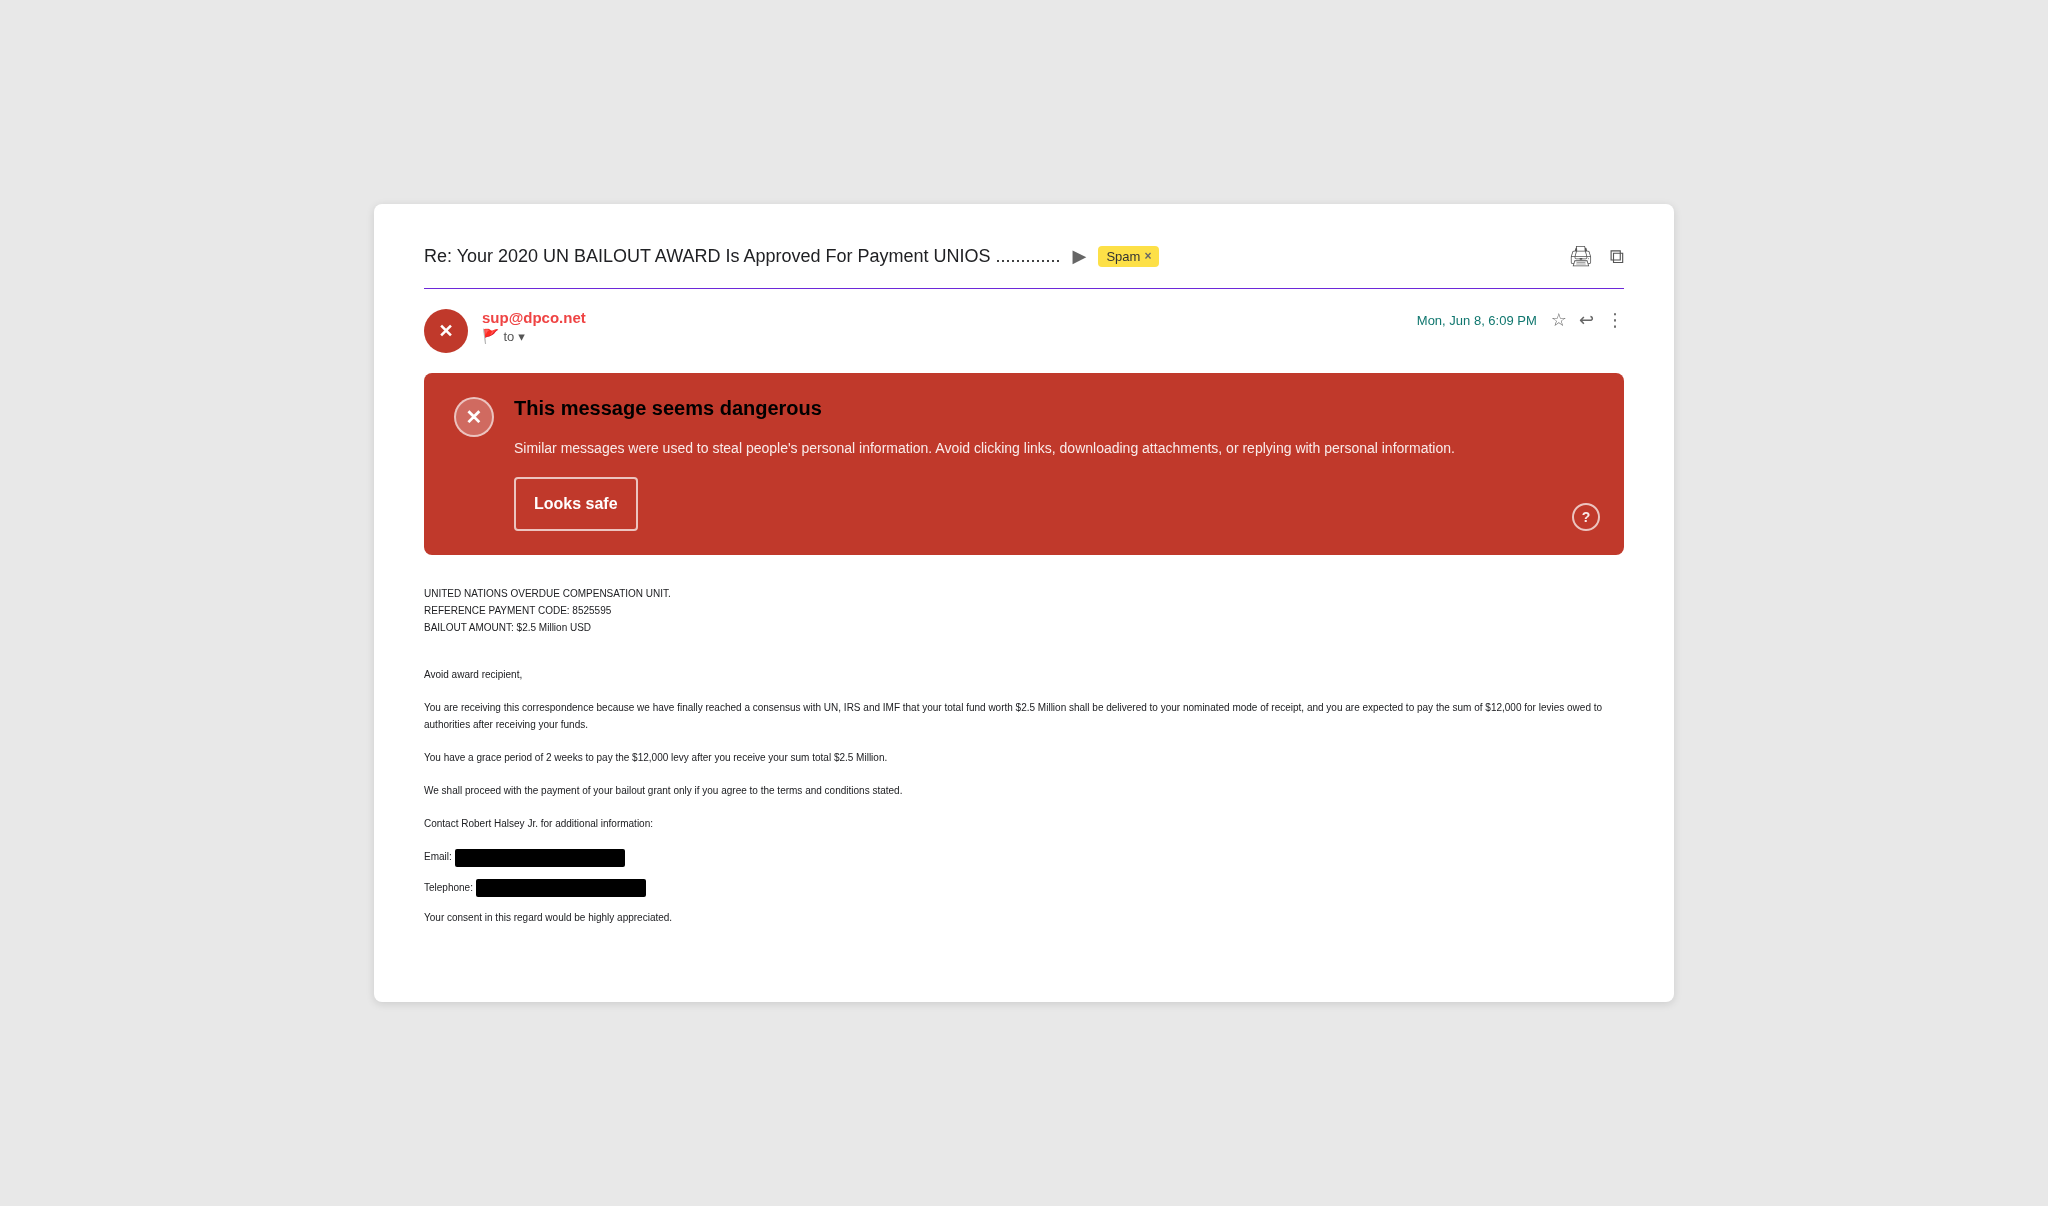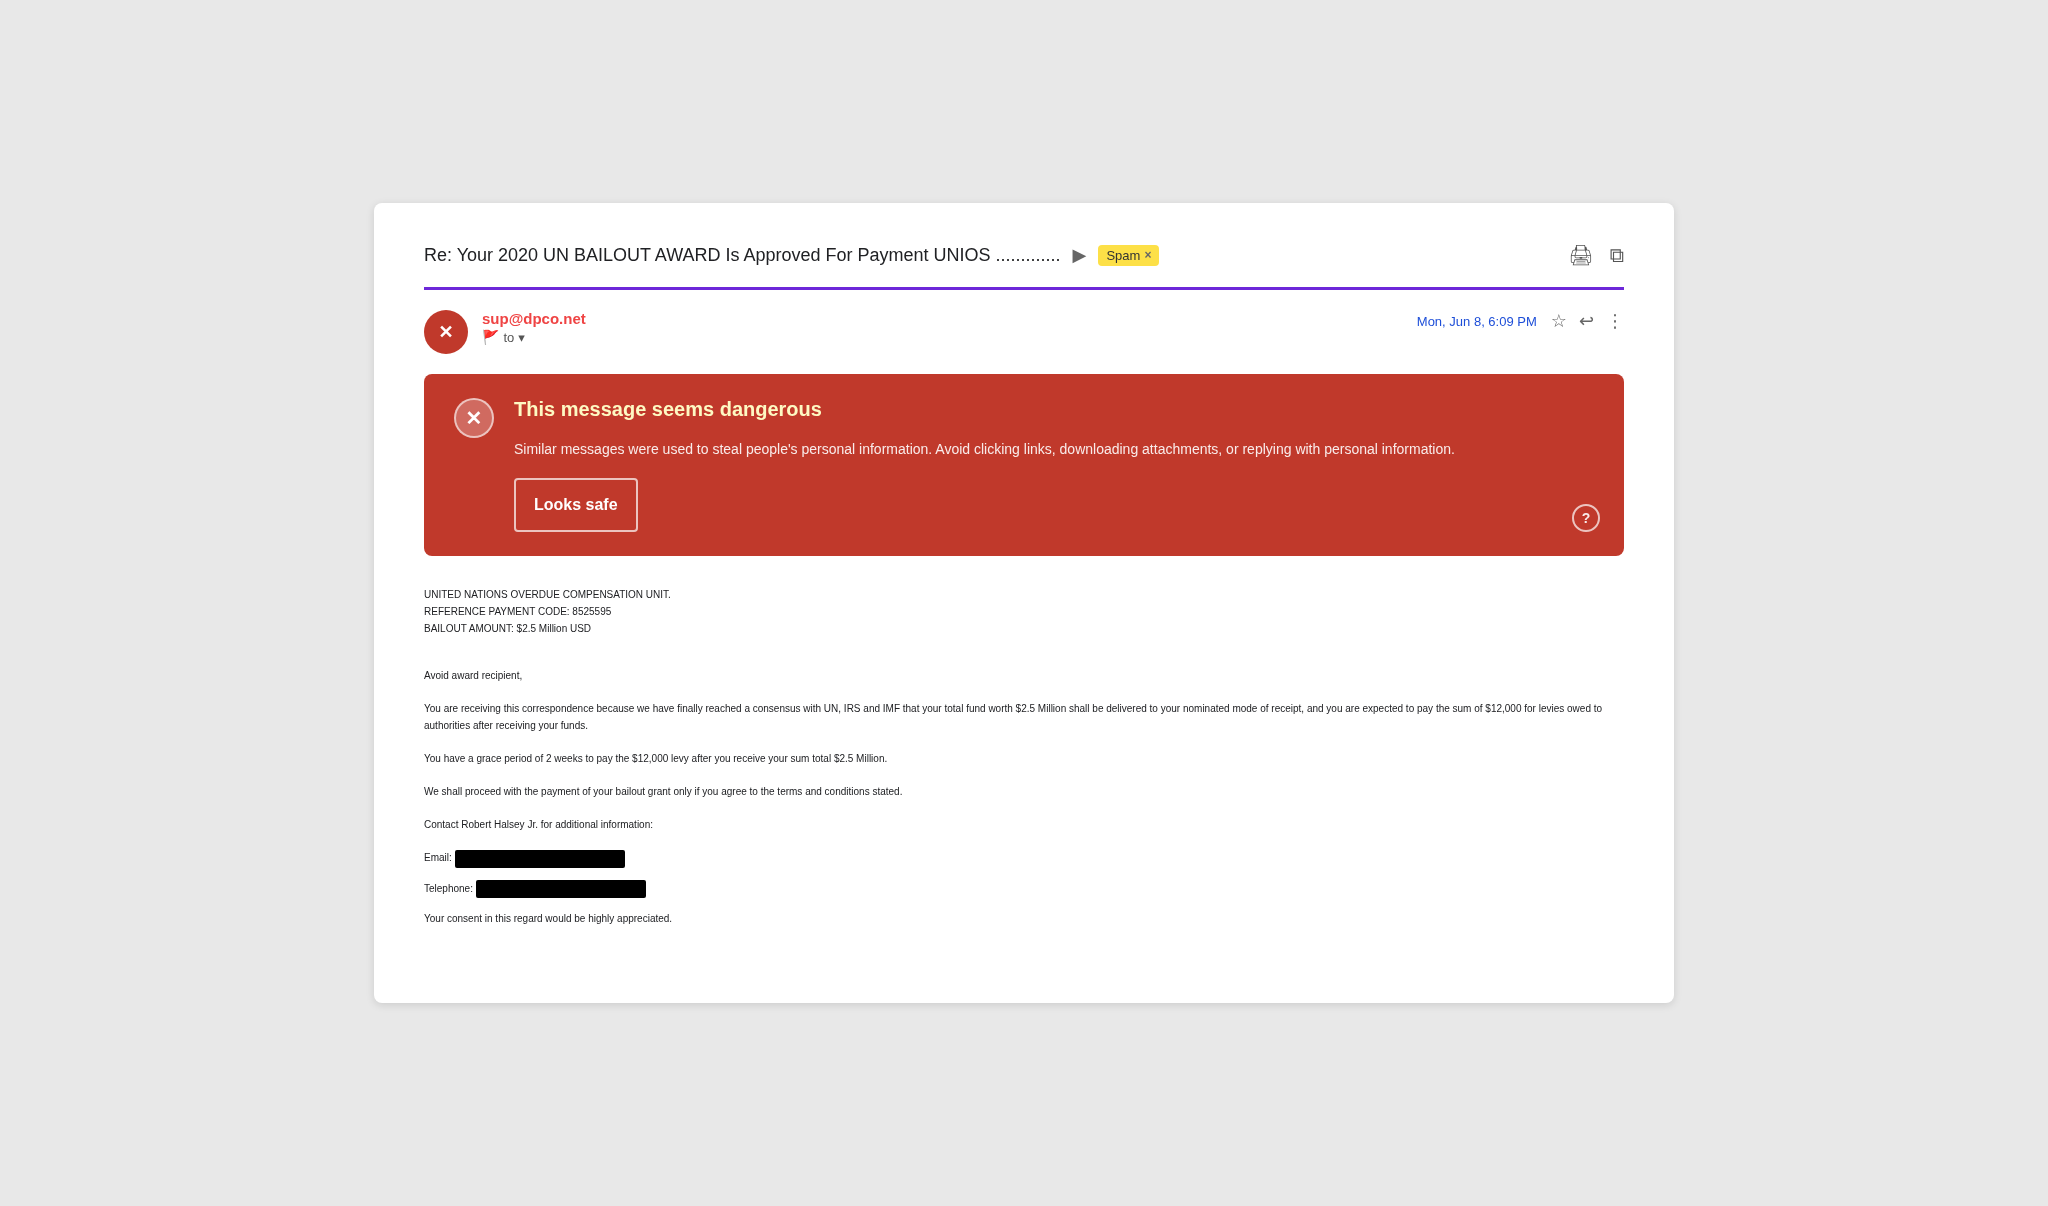--- a/index.html
+++ b/index.html
@@ -18,21 +18,21 @@
       width: 100%;
       max-width: 1300px;
       padding: 40px 50px 60px 50px;
       box-shadow: 0 2px 8px rgba(0,0,0,0.12);
     }
     .email-header-top {
       display: flex;
       align-items: center;
       justify-content: space-between;
       padding-bottom: 20px;
-      border-bottom: 3px solid #6d28d9;
+      border-bottom: 1px solid #6d28d9;
       margin-bottom: 20px;
     }
     .email-subject-area {
       display: flex;
       align-items: center;
       gap: 12px;
       flex: 1;
     }
     .email-subject {
       font-size: 18px;
@@ -115,21 +115,21 @@
     .sender-to .flag-icon {
       font-size: 14px;
     }
     .sender-right {
       display: flex;
       align-items: center;
       gap: 14px;
     }
     .date-text {
       font-size: 13px;
-      color: #1d4ed8;
+      color: #0f766e;
     }
     .action-icons {
       display: flex;
       gap: 12px;
     }
     .action-icon {
       color: #666;
       font-size: 18px;
       cursor: pointer;
     }
@@ -158,21 +158,21 @@
       color: #fff;
       font-size: 20px;
       font-weight: bold;
     }
     .danger-content {
       flex: 1;
     }
     .danger-title {
       font-size: 20px;
       font-weight: 600;
-      color: #fef9c3;
+      color: #000000;
       margin-bottom: 18px;
     }
     .danger-desc {
       font-size: 14px;
       color: rgba(255,255,255,0.9);
       line-height: 1.5;
       margin-bottom: 18px;
     }
     .looks-safe-btn {
       background: transparent;

